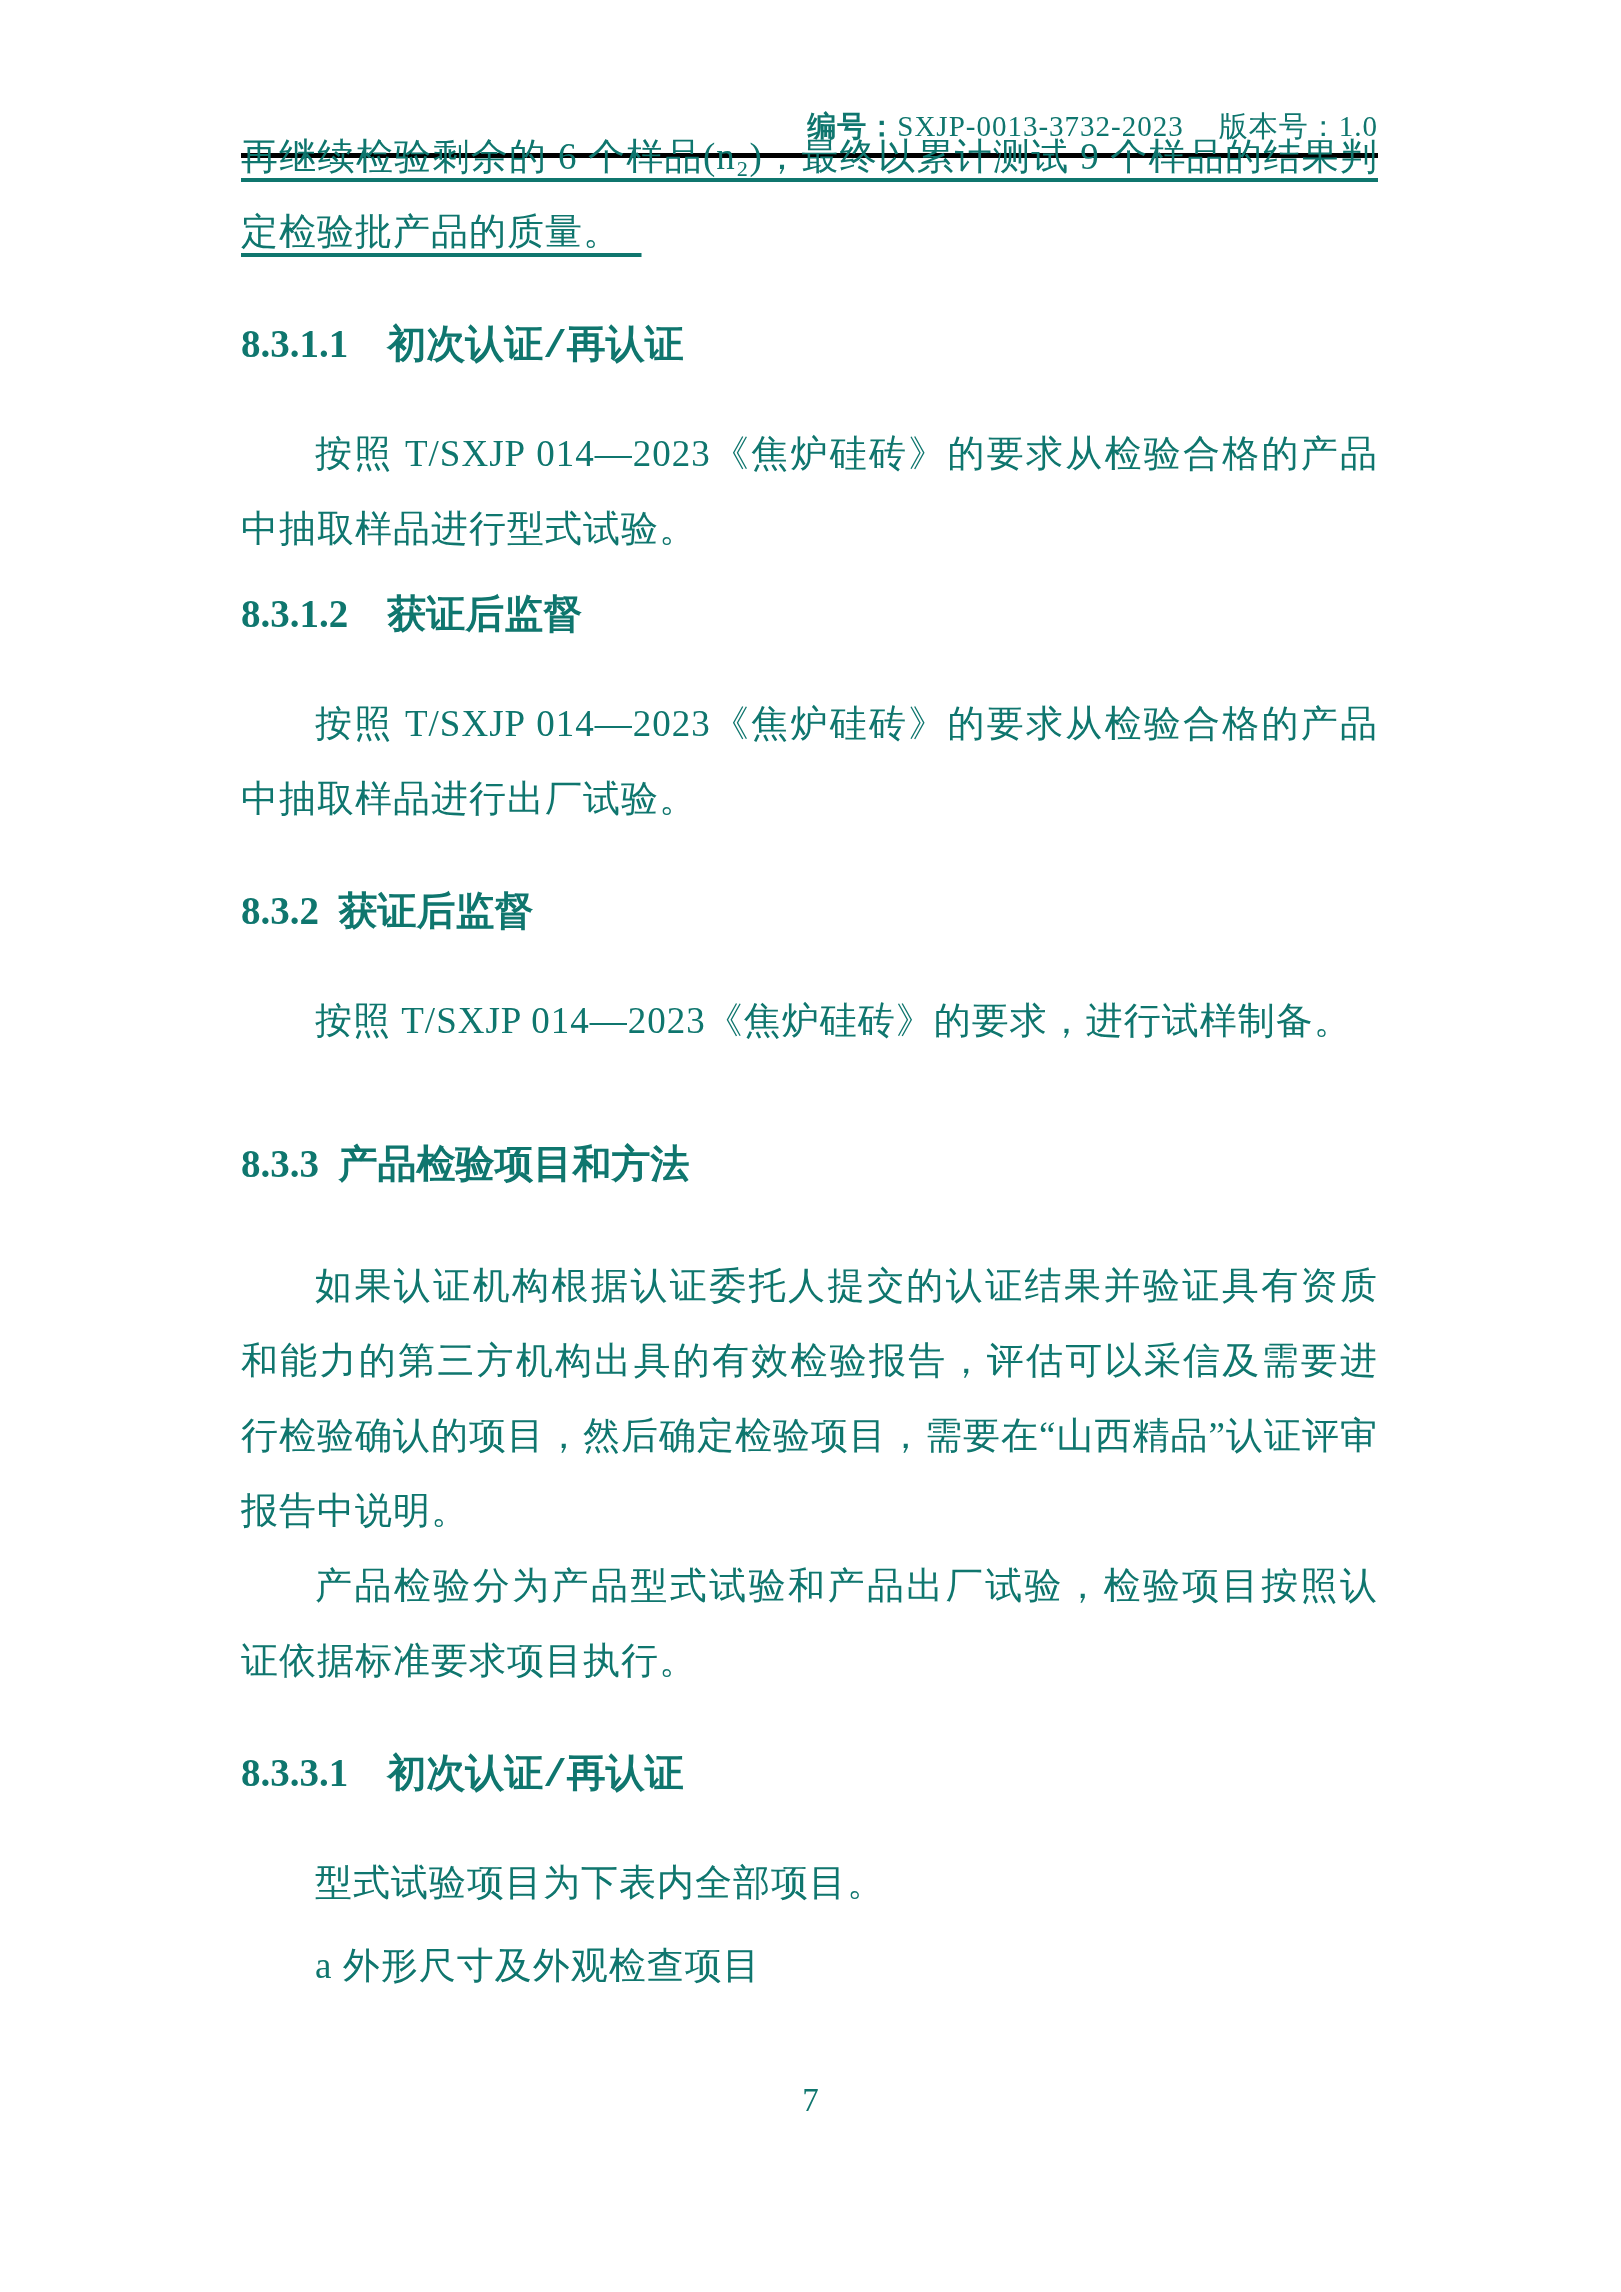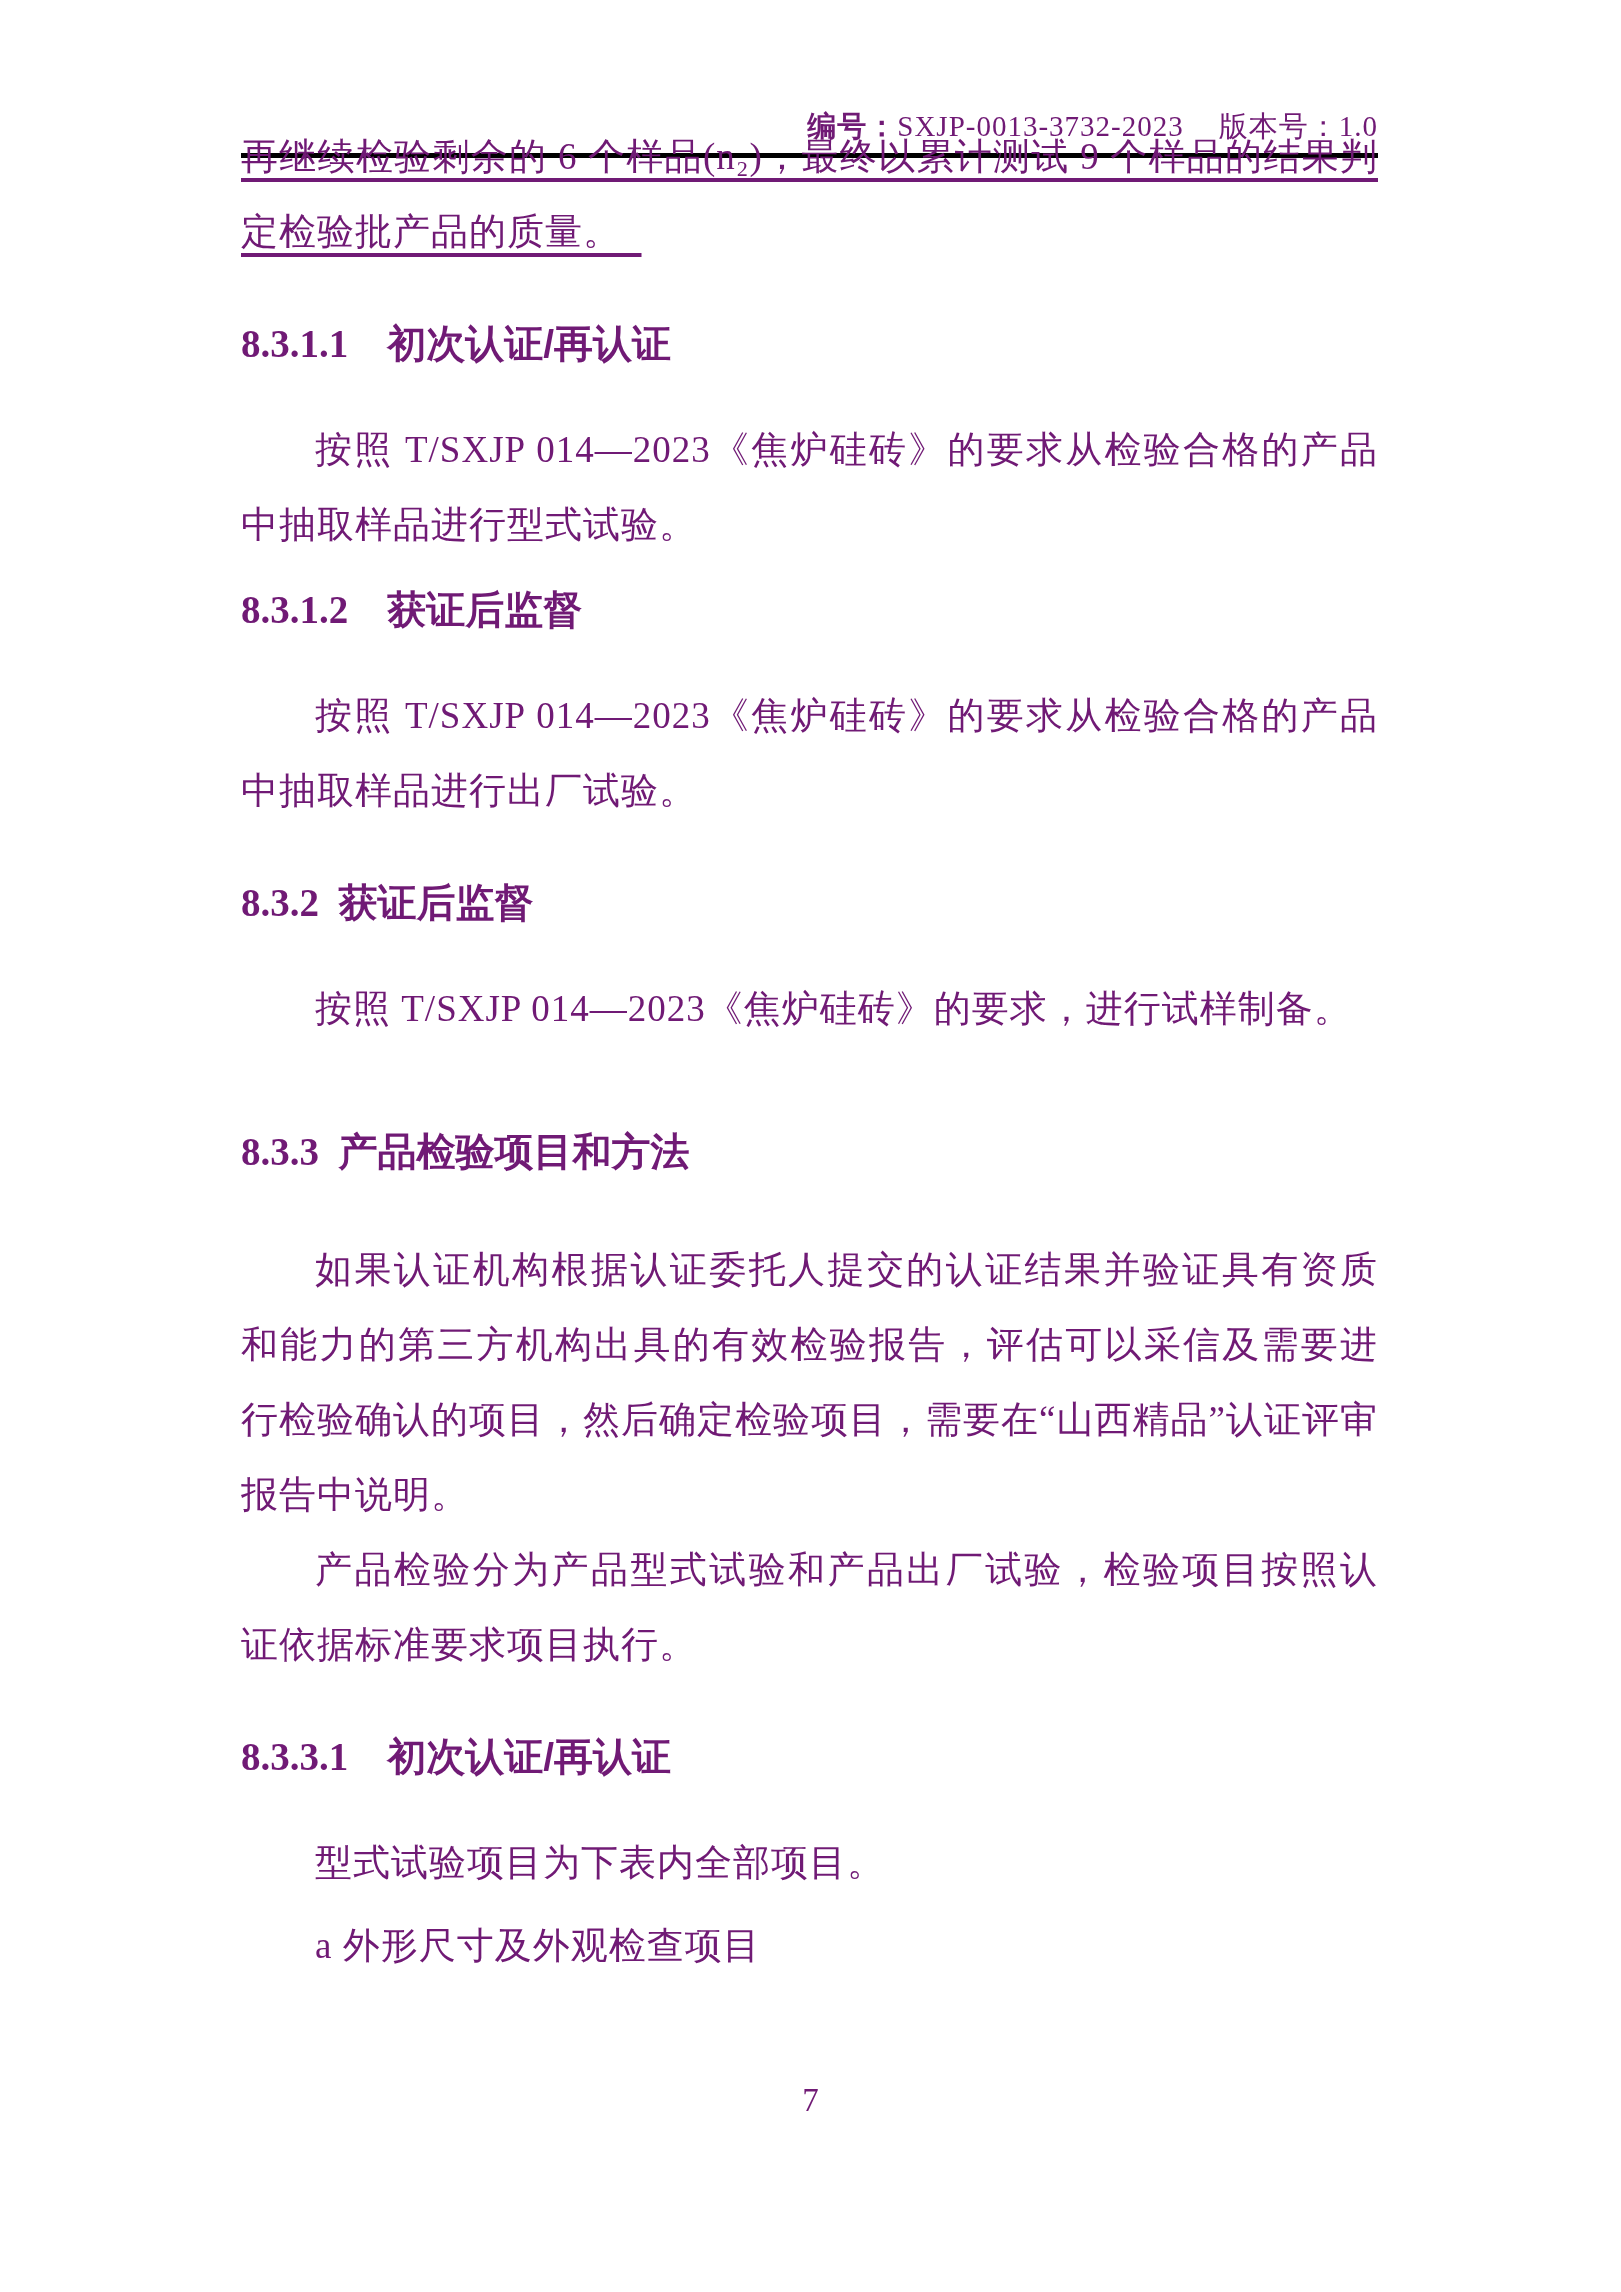--- a/index.html
+++ b/index.html
@@ -2,21 +2,21 @@
 <html><head>
 <meta charset="utf-8">
 <style>
   html, body { margin: 0; padding: 0; background: #ffffff; }
 
   .page {
     position: relative;
     width: 1621px;
     height: 2293px;
     background: #ffffff;
-    color: #701a75;
+    color: #0f766e;
     font-family: "Liberation Serif", "DejaVu Serif", serif;
     overflow: hidden;
   }
 
   
   .doc-header {
     position: absolute;
     top: 106px;
     left: 241px;
     width: 1137px;
@@ -65,21 +65,21 @@
     text-underline-offset: 8.8px;
   }
 
   .heading {
     margin: 0;
     font-size: 39px;
     line-height: 47px;
     font-weight: bold;
   }
   .h-num   { font-family: "Liberation Serif", "DejaVu Serif", serif; }
-  .h-title { font-family: Liberation Sans, sans-serif; }
+  .h-title { font-family: Liberation Mono, monospace; }
   .heading.gap-wide   .h-num { margin-right: 39px; }
   .heading.gap-narrow .h-num { margin-right: 19.6px; }
 
   
   .page-number {
     position: absolute;
     top: 2080px;
     left: 0;
     width: 1621px;
     text-align: center;

